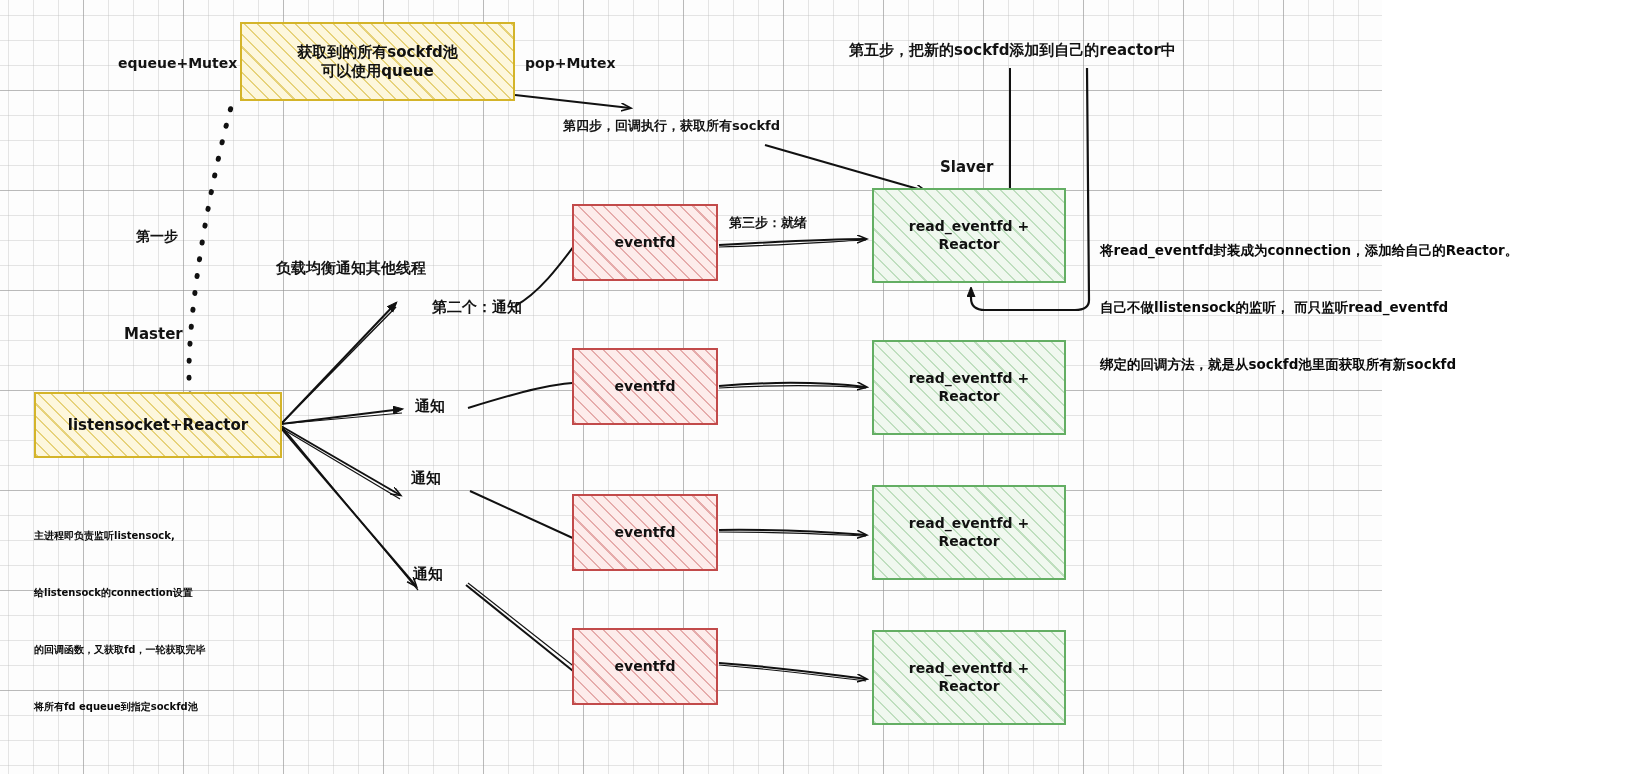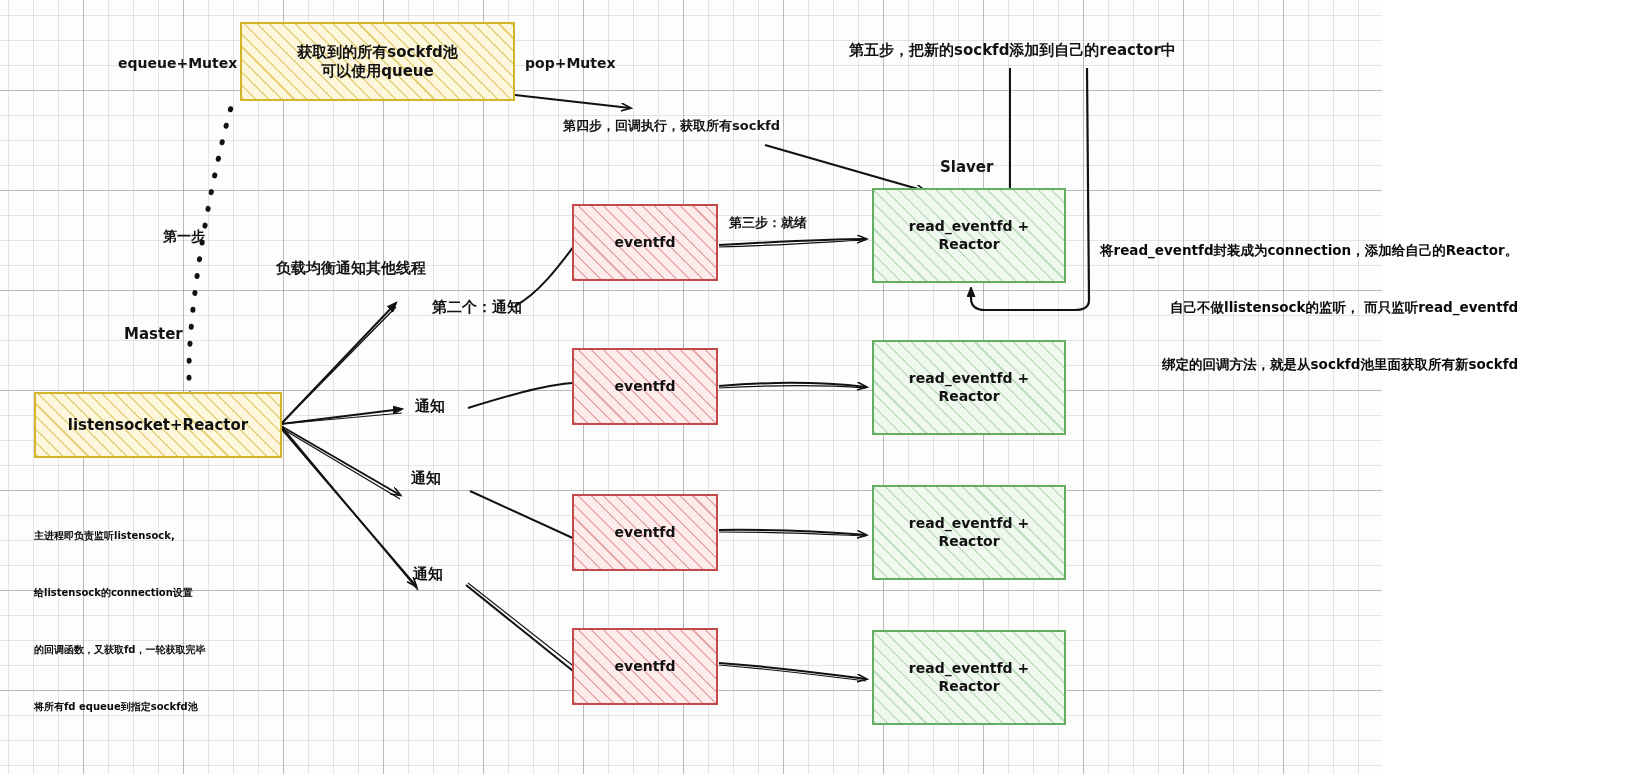--- a/index.html
+++ b/index.html
@@ -202,21 +202,21 @@
   <div class="txt" style="left:118px;top:54px;font-size:14px;">equeue+Mutex</div>
 
   <div class="txt" style="left:525px;top:54px;font-size:14px;">pop+Mutex</div>
 
   <div class="txt txt-cn" style="left:563px;top:117px;font-size:13px;">第四步，回调执行，获取所有sockfd</div>
 
   <div class="txt txt-cn" style="left:849px;top:40px;font-size:15px;">第五步，把新的sockfd添加到自己的reactor中</div>
 
   <div class="txt" style="left:940px;top:157px;font-size:15px;">Slaver</div>
 
-  <div class="txt txt-cn" style="left:136px;top:227px;font-size:14px;margin-left:27px;">第一步</div>
+  <div class="txt txt-cn" style="left:136px;top:227px;font-size:14px;">第一步</div>
 
   <div class="txt" style="left:124px;top:324px;font-size:15px;">Master</div>
 
   <div class="txt txt-cn" style="left:276px;top:258px;font-size:15px;">负载均衡通知其他线程</div>
 
   <div class="txt txt-cn" style="left:406px;top:297px;font-size:15px;margin-left:26px;">第二个：通知</div>
 
   <div class="txt txt-cn" style="left:415px;top:396px;font-size:15px;">通知</div>
 
   <div class="txt txt-cn" style="left:411px;top:468px;font-size:15px;">通知</div>
@@ -225,19 +225,19 @@
 
   <div class="txt txt-cn" style="left:729px;top:214px;font-size:13px;">第三步：就绪</div>
 
   <div class="txt txt-cn" style="left:34px;top:488px;font-size:10px;line-height:19px;color:#0a0a0a;">
     <div>主进程即负责监听listensock,</div>
     <div>给listensock的connection设置</div>
     <div>的回调函数，又获取fd，一轮获取完毕</div>
     <div>将所有fd equeue到指定sockfd池</div>
   </div>
 
-  <div class="txt txt-cn" style="left:1100px;top:203px;font-size:13.5px;line-height:19px;color:#0a0a0a;text-align:right;">
+  <div class="txt txt-cn" style="left:1100px;top:203px;font-size:13.5px;line-height:19px;color:#0a0a0a;">
     <div>将read_eventfd封装成为connection，添加给自己的Reactor。</div>
     <div>自己不做llistensock的监听， 而只监听read_eventfd</div>
     <div>绑定的回调方法，就是从sockfd池里面获取所有新sockfd</div>
   </div>
 
 </div>
 
 </body></html>

